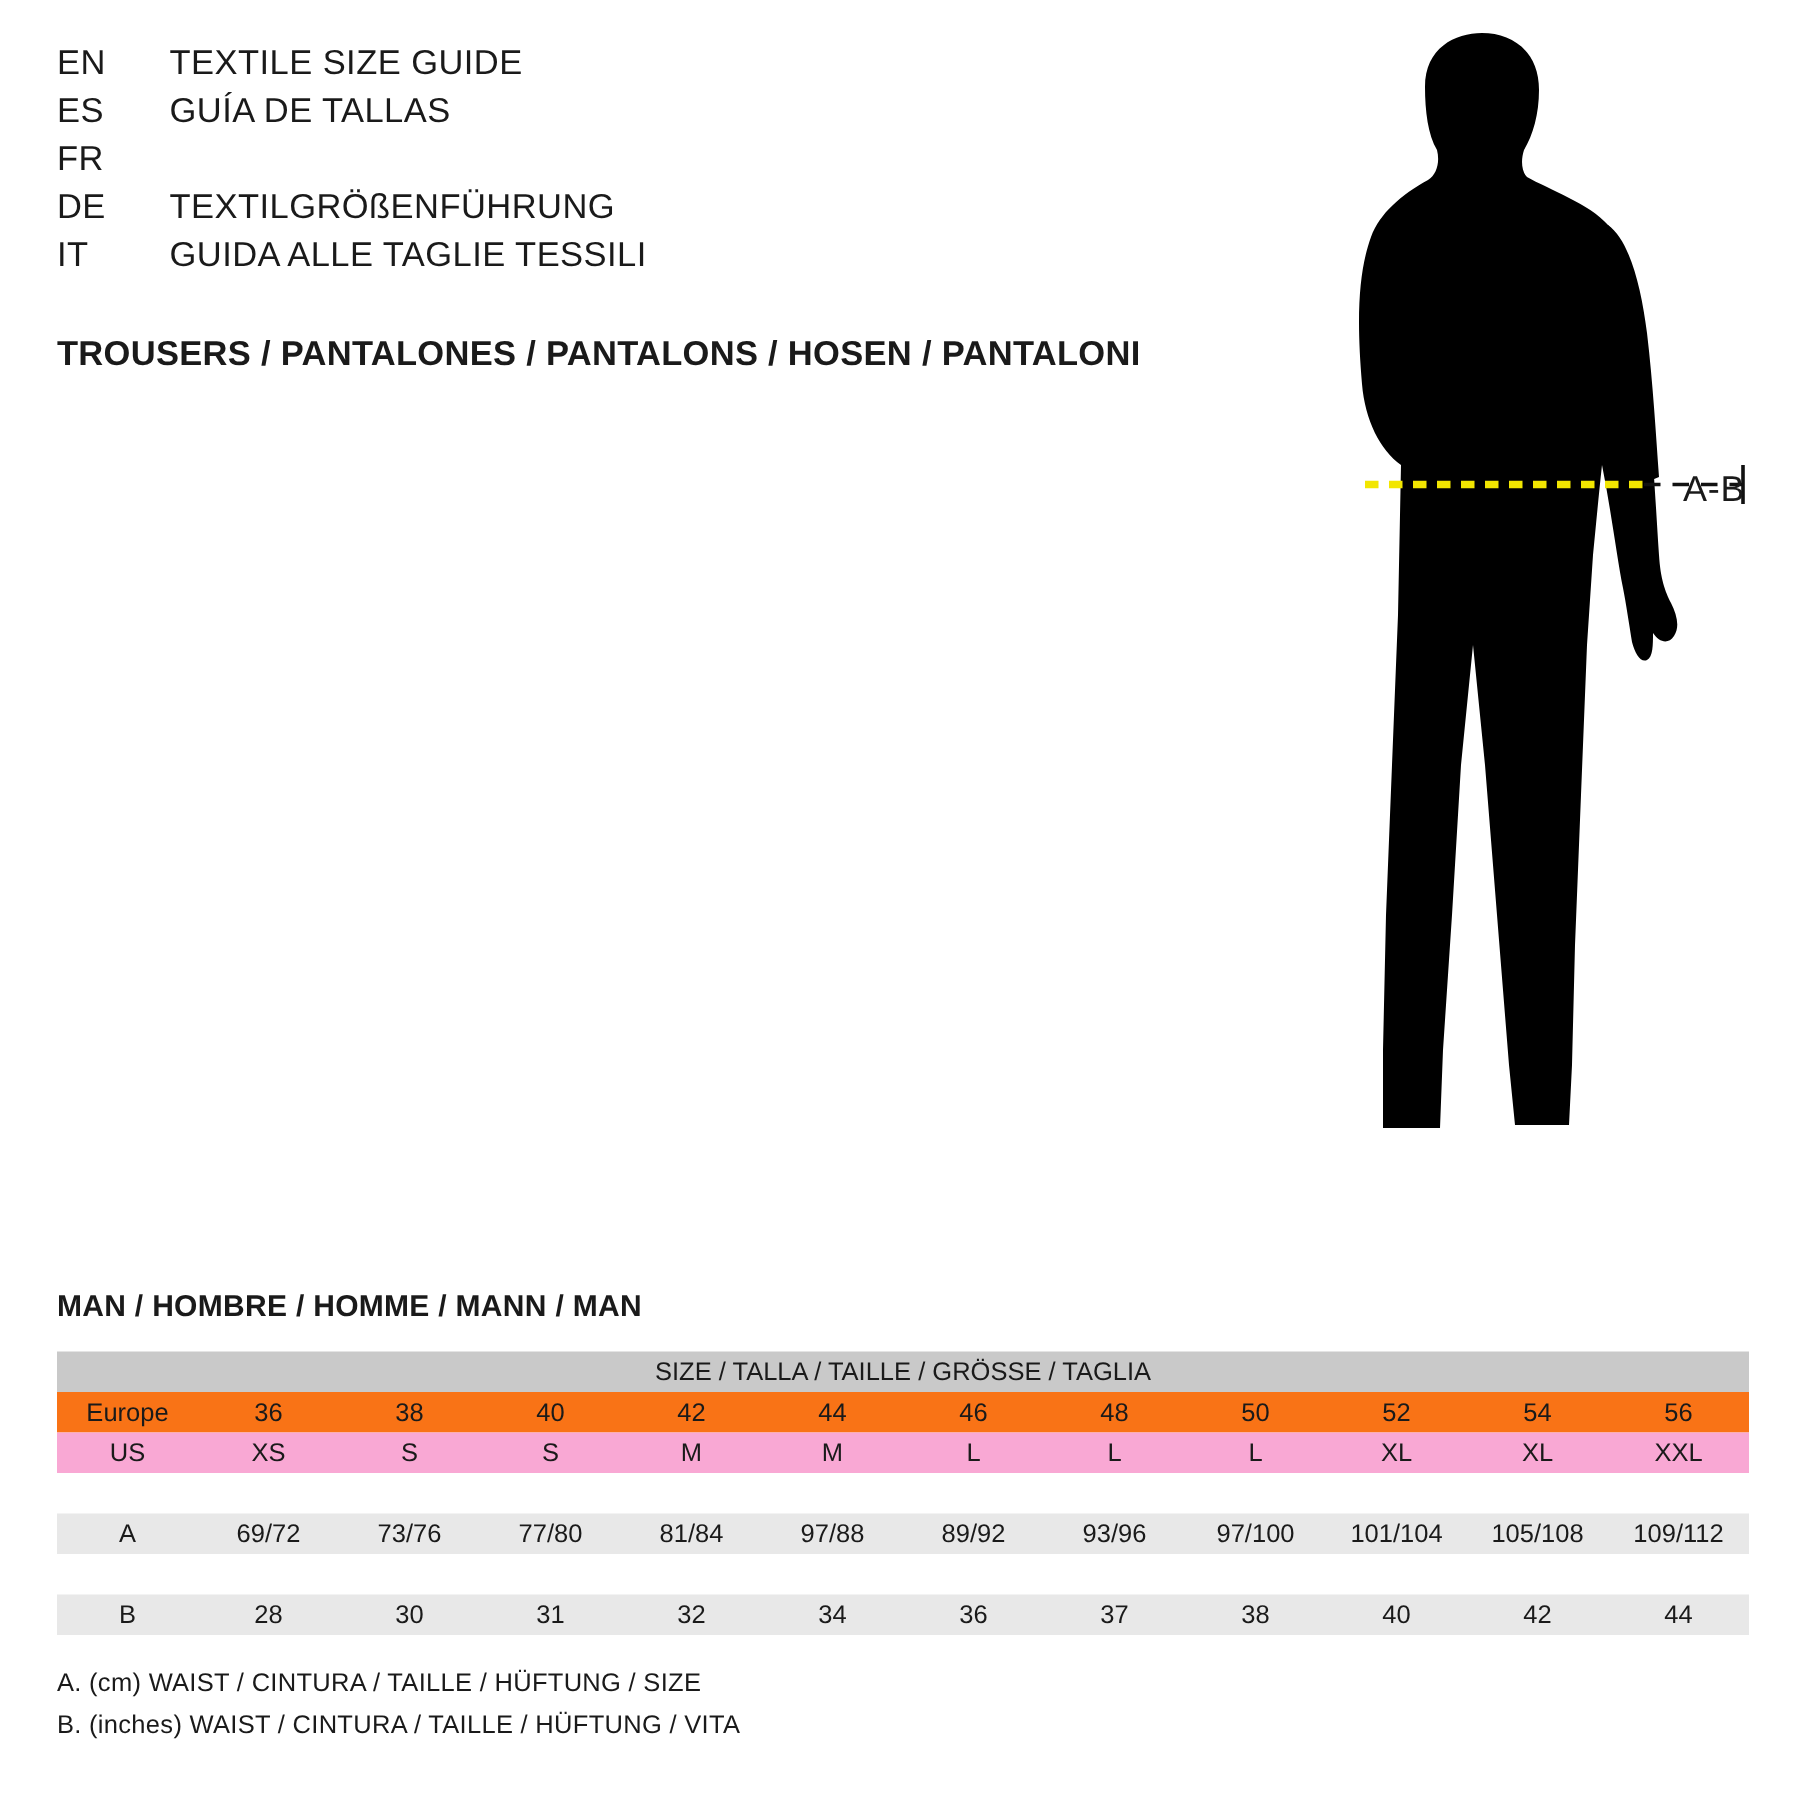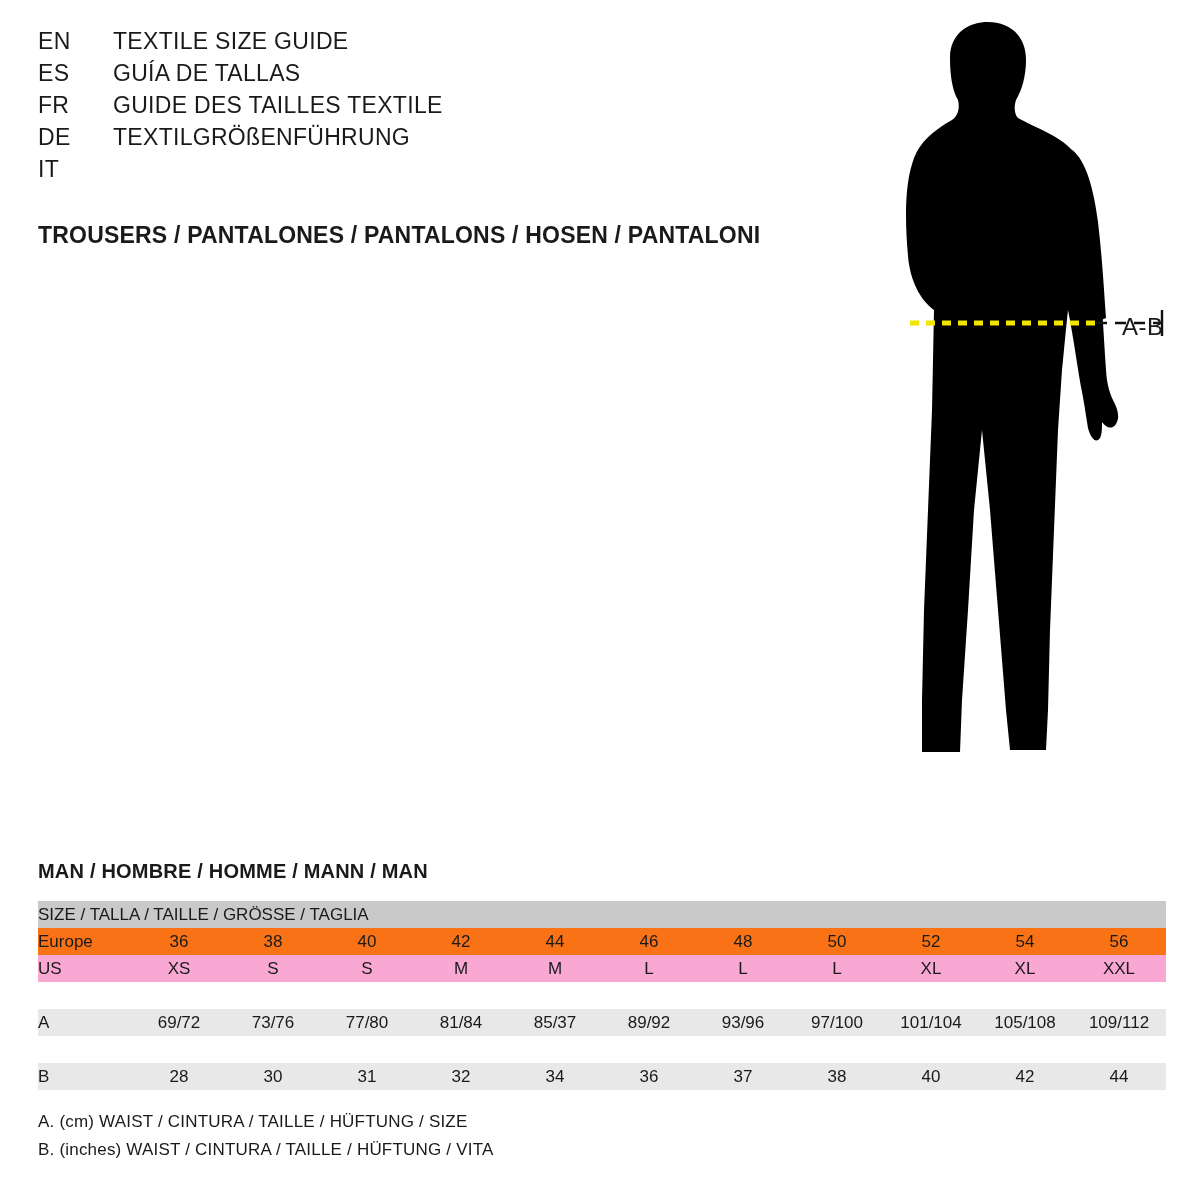--- a/index.html
+++ b/index.html
@@ -89,20 +89,21 @@
   table.size-table {
     border-collapse: collapse;
     width: 1128px;
     table-layout: fixed;
   }
   table.size-table td {
     height: 27px;
     font-size: 17px;
     color: #1a1a1a;
     padding: 0;
+    text-align: center;
   }
   .hdr-row td {
     background: #c9c9c9;
     font-size: 17px;
     padding-left: 6px;
     height: 30px;
   }
   .row-label {
     padding-left: 6px;
     text-align: left;
@@ -142,28 +143,28 @@
     <div class="lang-row">
       <div class="lang-code">EN</div>
       <div class="lang-text">TEXTILE SIZE GUIDE</div>
     </div>
     <div class="lang-row">
       <div class="lang-code">ES</div>
       <div class="lang-text">GUÍA DE TALLAS</div>
     </div>
     <div class="lang-row">
       <div class="lang-code">FR</div>
-      <div class="lang-text">GUIDE DES TAILLES TEXTILE</div>
     </div>
     <div class="lang-row">
       <div class="lang-code">DE</div>
       <div class="lang-text">TEXTILGRÖßENFÜHRUNG</div>
     </div>
     <div class="lang-row">
       <div class="lang-code">IT</div>
+      <div class="lang-text">GUIDA ALLE TAGLIE TESSILI</div>
     </div>
   </div>
 
   <div class="garment-title">TROUSERS / PANTALONES / PANTALONS / HOSEN / PANTALONI</div>
 
   <div class="figure-wrap">
     <svg width="380" height="790" viewBox="0 0 380 790" xmlns="http://www.w3.org/2000/svg">
       <g>
         <path fill="#000000" d="
           M 140 48
@@ -265,21 +266,21 @@
         </tr>
         <tr>
             <td colspan="12" class="tbl-divider"></td>
           </tr>
         <tr class="row-a">
           <td class="row-label">A</td>
           <td class="cell">69/72</td>
           <td class="cell">73/76</td>
           <td class="cell">77/80</td>
           <td class="cell">81/84</td>
-          <td class="cell">85/37</td>
+          <td class="cell">97/88</td>
           <td class="cell">89/92</td>
           <td class="cell">93/96</td>
           <td class="cell">97/100</td>
           <td class="cell">101/104</td>
           <td class="cell">105/108</td>
           <td class="cell">109/112</td>
         </tr>
         <tr>
             <td colspan="12" class="tbl-divider"></td>
           </tr>

